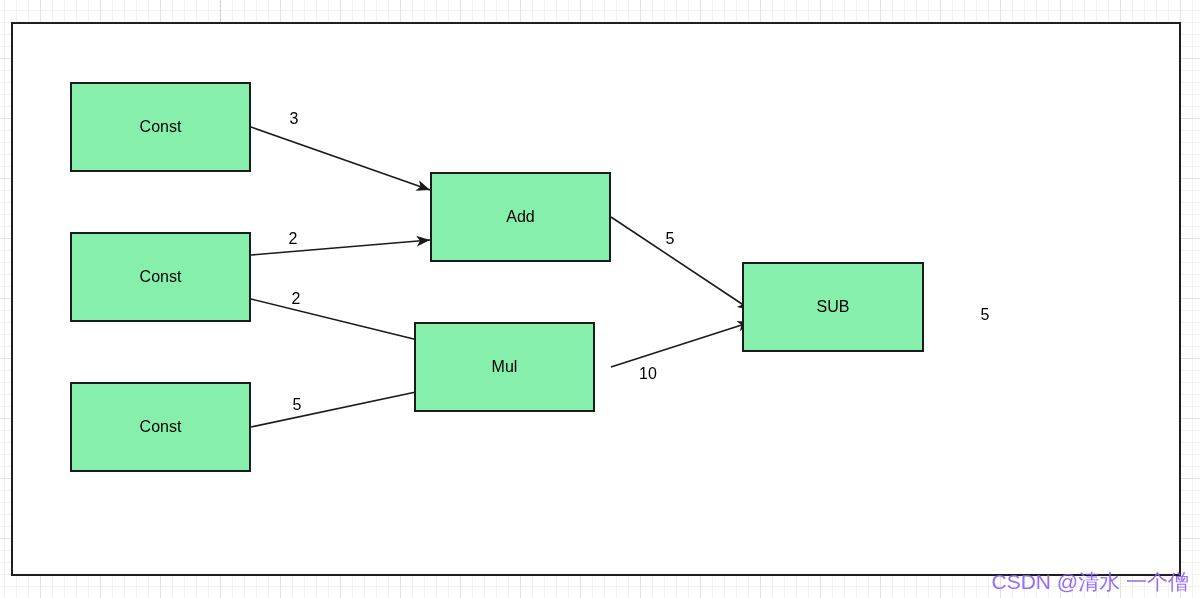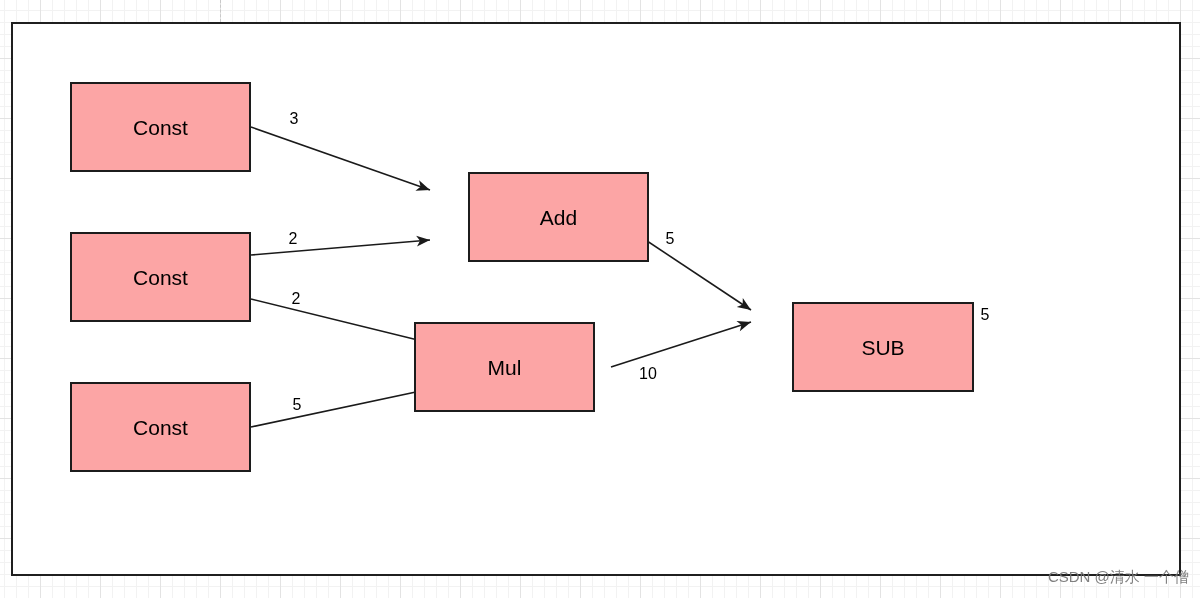--- a/index.html
+++ b/index.html
@@ -50,55 +50,55 @@
     width: 1200px;
     height: 598px;
     pointer-events: none;
   }
 
   .node {
     position: absolute;
     width: 177px;
     height: 86px;
     border: 2px solid #1c1c1c;
-    background: #fca5a5;
+    background: #86efac;
     display: flex;
     align-items: center;
     justify-content: center;
-    font-size: 21px;
+    font-size: 16px;
     line-height: 1;
   }
   #node-const1 { left: 70px;  top: 82px;  }
   #node-const2 { left: 70px;  top: 232px; }
   #node-const3 { left: 70px;  top: 382px; }
-  #node-add    { left: 430px; top: 172px; margin-left: 38px; }
+  #node-add    { left: 430px; top: 172px; }
   #node-mul    { left: 414px; top: 322px; }
-  #node-sub    { left: 792px; top: 262px; width: 178px; margin-top: 40px; }
+  #node-sub    { left: 742px; top: 262px; width: 178px; }
 
   .edge-label {
     position: absolute;
     transform: translate(-50%, -50%);
     font-size: 16px;
     line-height: 1;
     white-space: nowrap;
   }
   #lbl-e1     { left: 294px; top: 119px; }
   #lbl-e2     { left: 293px; top: 239px; }
   #lbl-e3     { left: 296px; top: 299px; }
   #lbl-e4     { left: 297px; top: 405px; }
   #lbl-e5     { left: 670px; top: 239px; }
   #lbl-e6     { left: 648px; top: 374px; }
   #lbl-result { left: 985px; top: 315px; }
 
   .watermark {
     position: absolute;
     right: 11px;
     top: 568px;
-    font-size: 15px;
-    color: #737373;
+    font-size: 21px;
+    color: #8b5cf6;
     opacity: 0.9;
     white-space: nowrap;
     z-index: 5;
   }
 </style>
 </head>
 <body>
 
 <div class="page-divider"></div>
 

